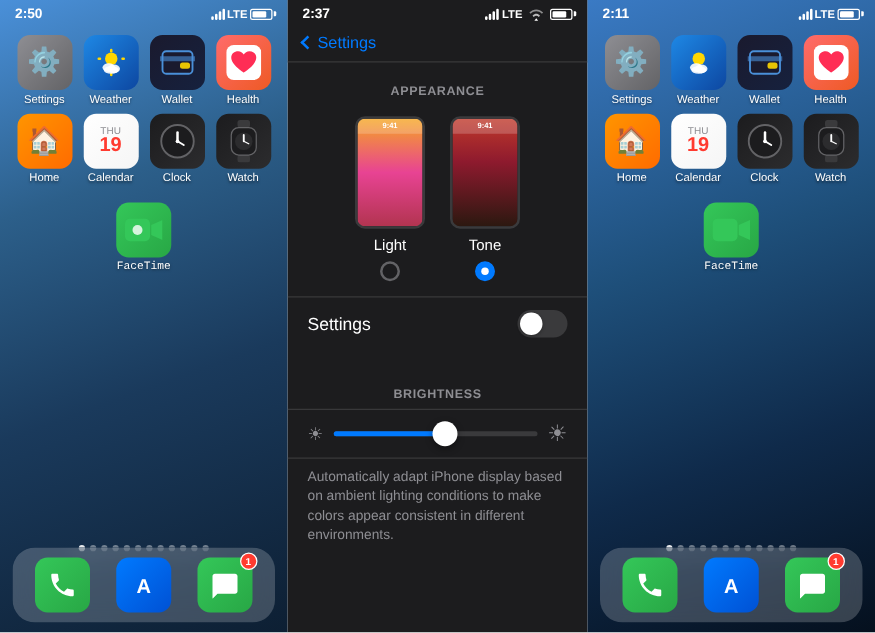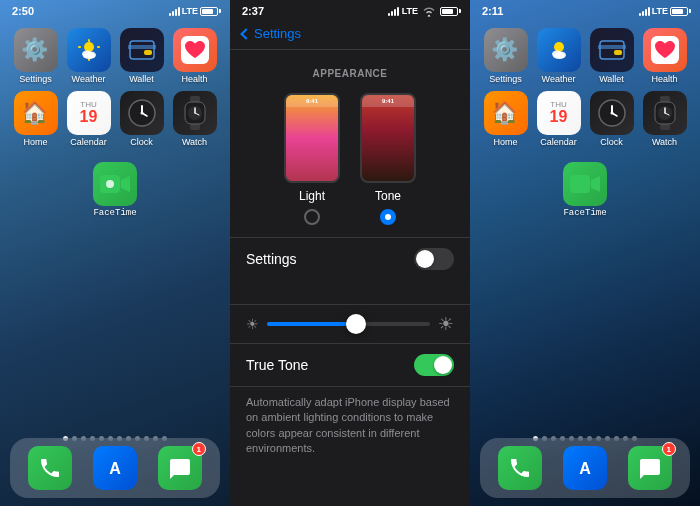--- a/index.html
+++ b/index.html
@@ -677,38 +677,33 @@
 
     <div class="toggle-row">
       <span class="toggle-label">Settings</span>
       <div class="toggle">
         <div class="toggle-knob"></div>
       </div>
     </div>
 
     <div class="divider"></div>
 
+    <div class="section-header">BRIGHTNESS</div>
 
     <div class="brightness-row">
       <div class="brightness-slider-row">
         <span class="sun-icon-sm">☀</span>
         <div class="slider-track">
           <div class="slider-fill"></div>
           <div class="slider-thumb"></div>
         </div>
         <span class="sun-icon-sm" style="font-size:18px;">☀</span>
       </div>
     </div>
 
-    <div class="truetone-row">
-      <span class="toggle-label">True Tone</span>
-      <div class="toggle on">
-        <div class="toggle-knob"></div>
-      </div>
-    </div>
 
     <div class="desc-box">
       <p class="desc-text">Automatically adapt iPhone display based on ambient lighting conditions to make colors appear consistent in different environments.</p>
     </div>
   </div>
 </div>
 
 <div class="phone-panel phone-bg-right">
   <div class="status-bar">
     <span class="status-left">2:11</span>

